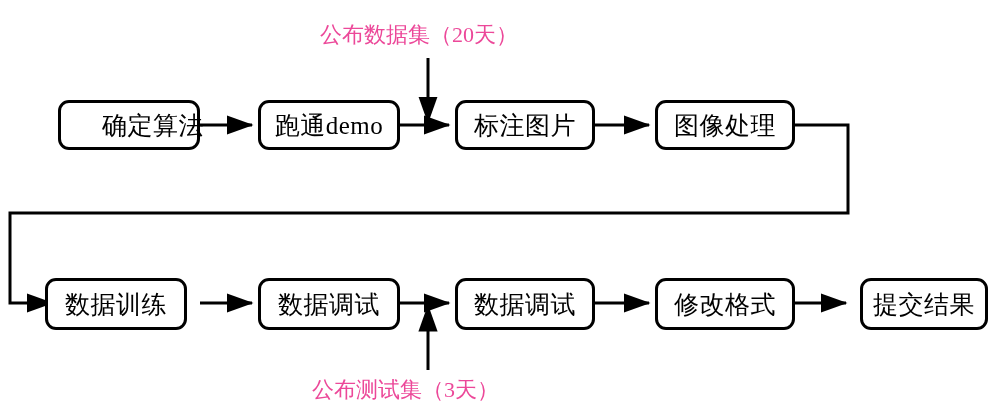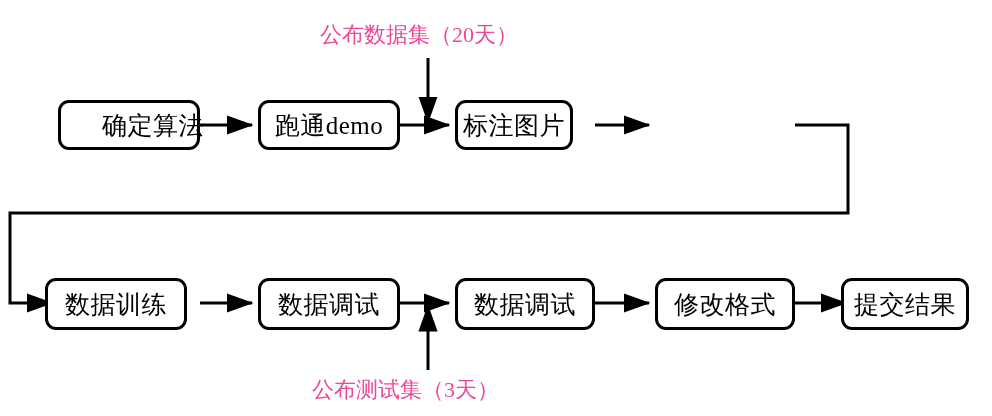--- a/index.html
+++ b/index.html
@@ -73,36 +73,39 @@
     <line x1="428" y1="58" x2="428" y2="122" stroke="#000000" stroke-width="3" marker-end="url(#ah)"></line>
     <line x1="428" y1="370" x2="428" y2="306" stroke="#000000" stroke-width="3" marker-end="url(#ah)"></line>
   </svg>
 
   <div class="node" style="left:58px; top:100px; width:142px; height:50px;padding-left:48px;">
     <span>确定算法</span>
   </div>
   <div class="node" style="left:258px; top:100px; width:142px; height:50px;">
     <span>跑通demo</span>
   </div>
-  <div class="node" style="left:455px; top:100px; width:118px; height:50px;">
+  <div class="node" style="left:455px; top:100px; width:140px; height:50px;">
     <span>标注图片</span>
+  </div>
+  <div class="node" style="left:655px; top:100px; width:140px; height:50px;">
+    <span>图像处理</span>
   </div>
 
   <div class="node" style="left:45px; top:278px; width:142px; height:52px;">
     <span>数据训练</span>
   </div>
   <div class="node" style="left:258px; top:278px; width:142px; height:52px;">
     <span>数据调试</span>
   </div>
   <div class="node" style="left:455px; top:278px; width:140px; height:52px;">
     <span>数据调试</span>
   </div>
   <div class="node" style="left:655px; top:278px; width:140px; height:52px;">
     <span>修改格式</span>
   </div>
-  <div class="node" style="left:841px; top:278px; width:128px; height:52px;">
+  <div class="node" style="left:860px; top:278px; width:128px; height:52px;">
     <span>提交结果</span>
   </div>
 
   <div class="annotation" style="left:320px; top:20px;">公布数据集（20天）</div>
   <div class="annotation" style="left:312px; top:375px;">公布测试集（3天）</div>
 
 </div>
 
 </body></html>

